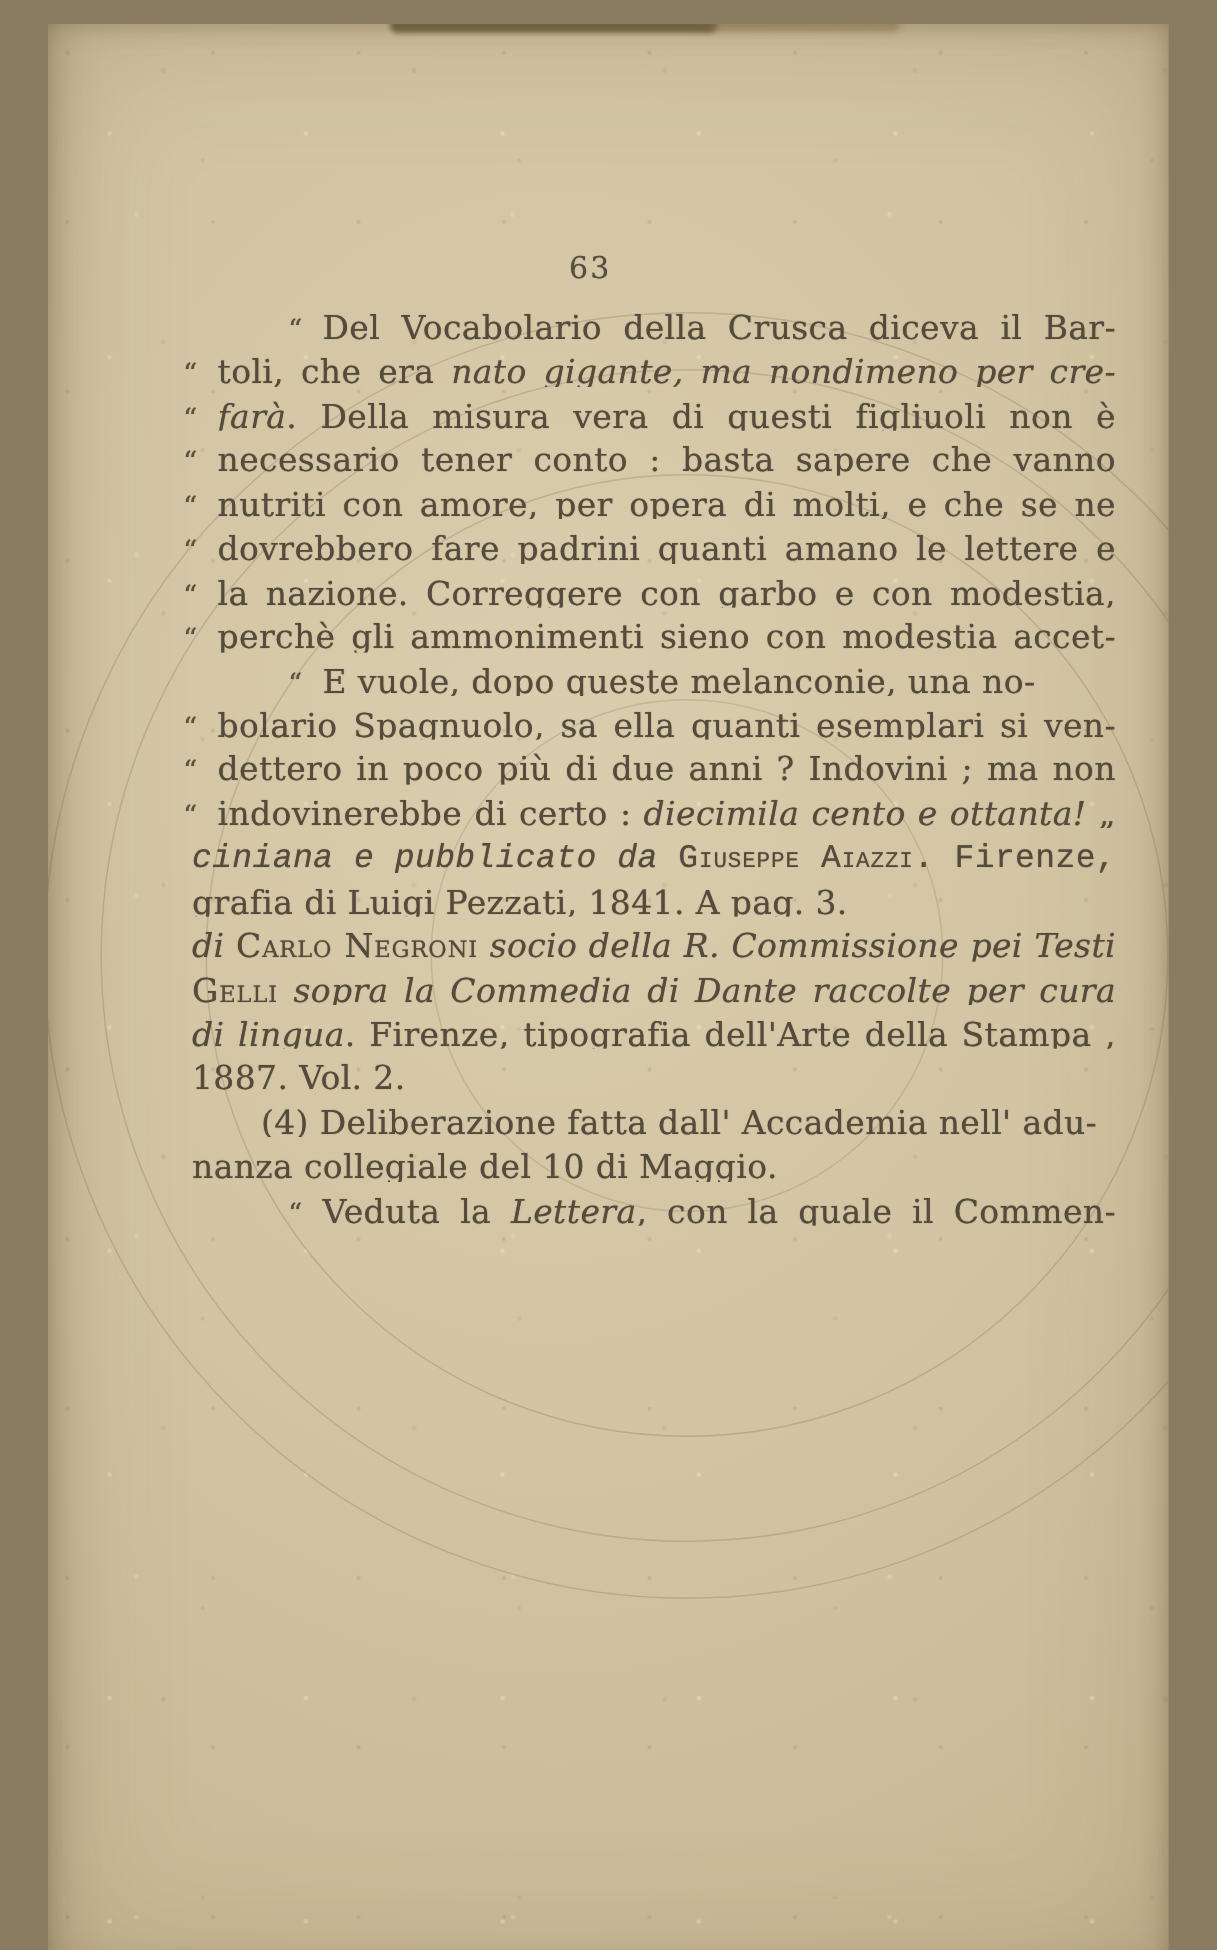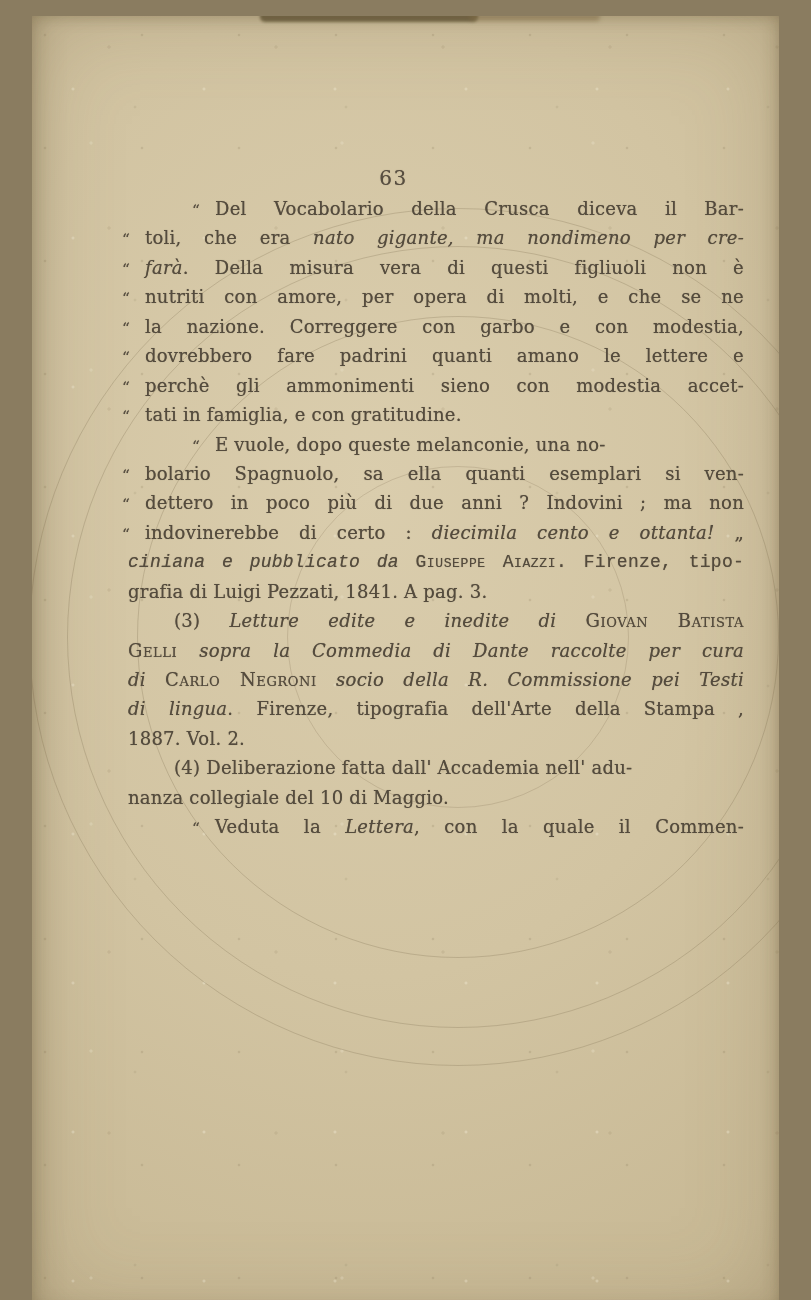--- a/index.html
+++ b/index.html
@@ -38,22 +38,22 @@
   .smudge1{position:absolute;left:228px;top:-3px;width:218px;height:9px;background:#6b5e40;border-radius:0 0 5px 5px;filter:blur(1.6px);opacity:.9;}
   .smudge2{position:absolute;left:438px;top:-2px;width:130px;height:7px;background:rgba(140,120,80,.55);border-radius:0 0 4px 4px;filter:blur(2px);}
   .pagenum{
     position:absolute;top:150px;left:0;width:100%;
     text-align:center;font-size:20px;letter-spacing:1.5px;
     transform:translateX(-12px);color:#574e40;
     text-shadow:0 0 .7px rgba(87,78,64,.7);
   }
   .text{position:absolute;top:183px;left:90px;width:622px;}
   .line{
-    height:29.45px;line-height:20px;
-    font-size:18px;letter-spacing:.25px;
+    height:29.45px;line-height:42px;
+    font-size:22px;letter-spacing:.25px;
     text-align:justify;text-align-last:justify;
     overflow:hidden;
     text-shadow:0 0 .7px rgba(84,75,60,.75);
   }
   .line.ragged{text-align-last:left;}
   .lead{display:inline-block;width:23px;font-size:.85em;color:#5a5143;}
   .r{font-style:normal;}
   .i{font-style:italic;}
   .sc{font-variant:small-caps;letter-spacing:.6px;}
   
@@ -80,34 +80,33 @@
 
   <div class="smudge1"></div>
   <div class="smudge2"></div>
 
   <div class="pagenum">63</div>
 
   <div class="text">
       <div class="line" style="margin-left: 70px;"><span class="lead">“</span><span class="r">Del Vocabolario della Crusca diceva il Bar-</span></div>
       <div class="line"><span class="lead">“</span><span class="r">toli, che era </span><span class="i">nato gigante, ma nondimeno per cre-</span></div>
       <div class="line"><span class="lead">“</span><span class="i">farà</span><span class="r">. Della misura vera di questi figliuoli non è</span></div>
+      <div class="line"><span class="lead">“</span><span class="r">necessario tener conto : basta sapere che vanno</span></div>
       <div class="line"><span class="lead">“</span><span class="r">nutriti con amore, per opera di molti, e che se ne</span></div>
+      <div class="line"><span class="lead">“</span><span class="r">dovrebbero fare padrini quanti amano le lettere e</span></div>
       <div class="line"><span class="lead">“</span><span class="r">la nazione. Correggere con garbo e con modestia,</span></div>
-      <div class="line"><span class="lead">“</span><span class="r">dovrebbero fare padrini quanti amano le lettere e</span></div>
       <div class="line"><span class="lead">“</span><span class="r">perchè gli ammonimenti sieno con modestia accet-</span></div>
-      <div class="line ragged"><span class="lead">“</span><span class="r">tati in famiglia, e con gratitudine.</span></div>
       <div class="line ragged" style="margin-left: 70px;"><span class="lead">“</span><span class="r">E vuole, dopo queste melanconie, una no-</span></div>
       <div class="line"><span class="lead">“</span><span class="r">bolario Spagnuolo, sa ella quanti esemplari si ven-</span></div>
       <div class="line"><span class="lead">“</span><span class="r">dettero in poco più di due anni ? Indovini ; ma non</span></div>
       <div class="line"><span class="lead">“</span><span class="r">indovinerebbe di certo : </span><span class="i">diecimila cento e ottanta!</span><span class="r"> „</span></div>
       <div class="line" style="margin-left: 6px; font-family: Liberation Mono, monospace;"><span class="i">ciniana e pubblicato da </span><span class="sc">Giuseppe Aiazzi</span><span class="r">. Firenze, tipo-</span></div>
       <div class="line ragged" style="margin-left: 6px;"><span class="r">grafia di Luigi Pezzati, 1841. A pag. 3.</span></div>
-      <div class="line" style="margin-left: 52px;"><span class="r">(3) </span><span class="i">Letture edite e inedite di </span><span class="sc">Giovan Batista</span></div>
+      <div class="line" style="margin-left: 6px;"><span class="i">di </span><span class="sc">Carlo Negroni</span><span class="i"> socio della R. Commissione pei Testi</span></div>
       <div class="line" style="margin-left: 6px;"><span class="sc">Gelli</span><span class="i"> sopra la Commedia di Dante raccolte per cura</span></div>
-      <div class="line" style="margin-left: 6px;"><span class="i">di </span><span class="sc">Carlo Negroni</span><span class="i"> socio della R. Commissione pei Testi</span></div>
       <div class="line" style="margin-left: 6px;"><span class="i">di lingua</span><span class="r">. Firenze, tipografia dell'Arte della Stampa ,</span></div>
       <div class="line ragged" style="margin-left: 6px;"><span class="r">1887. Vol. 2.</span></div>
       <div class="line ragged" style="margin-left: 52px;"><span class="r">(4) Deliberazione fatta dall' Accademia nell' adu-</span></div>
       <div class="line ragged" style="margin-left: 6px;"><span class="r">nanza collegiale del 10 di Maggio.</span></div>
       <div class="line" style="margin-left: 70px;"><span class="lead">“</span><span class="r">Veduta la </span><span class="i">Lettera</span><span class="r">, con la quale il Commen-</span></div>
     </div>
 
   <div class="vignette"></div>
 </div>
 

